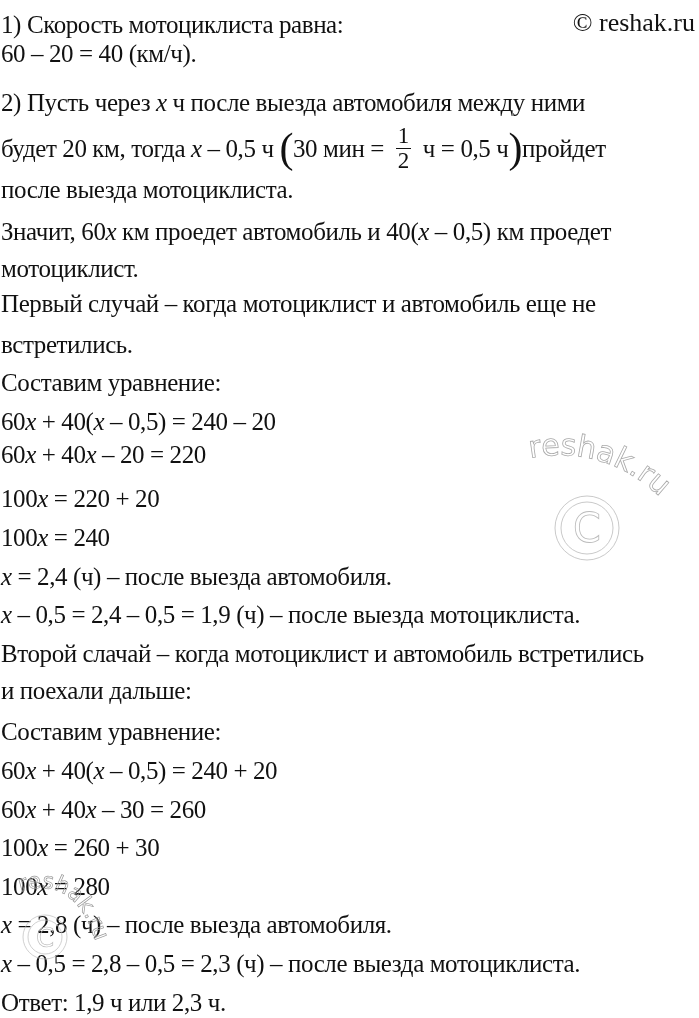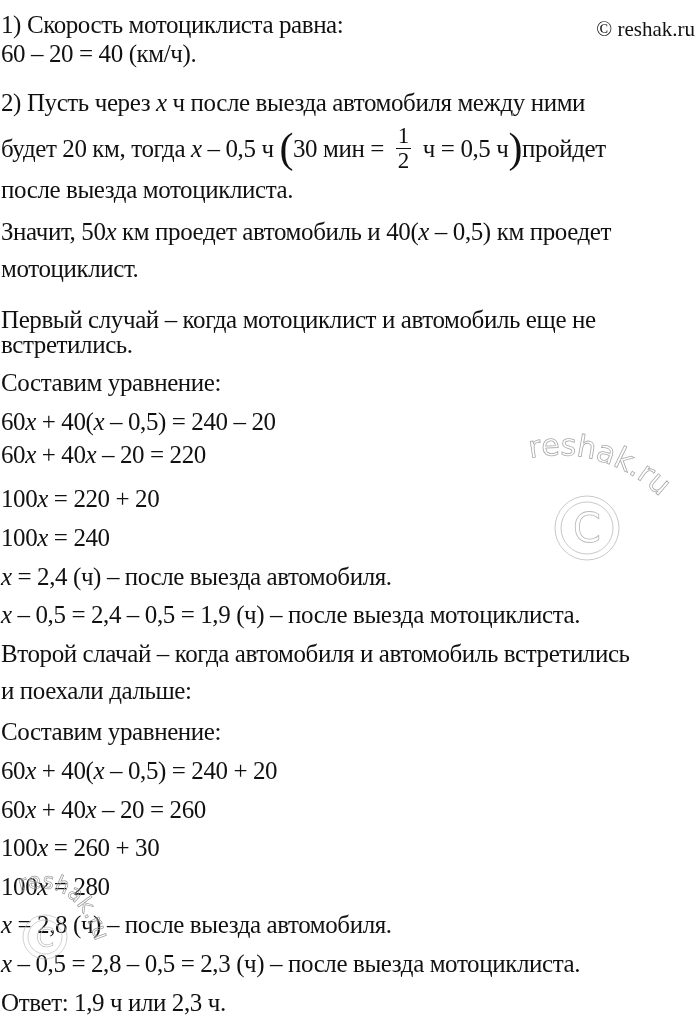--- a/index.html
+++ b/index.html
@@ -9,22 +9,22 @@
       color: #111111;
     }
     .doc { position: absolute; left: 0; top: 0; width: 699px; }
     .line {
       position: absolute; left: 1px;
       font-size: 25px; line-height: 30px; white-space: nowrap;
       letter-spacing: -0.4px;
     }
     .line i, .v { font-style: italic; }
     .copyright {
-      position: absolute; right: 4px; top: 16px;
-      font-size: 21px; line-height: 26px; white-space: nowrap;
+      position: absolute; right: 4px; top: 10px;
+      font-size: 26px; line-height: 26px; white-space: nowrap;
     }
     .frac {
       display: inline-block; vertical-align: middle; text-align: center;
       font-size: 23px; line-height: 24px; margin: 0 6px; position: relative; top: -3px;
     }
     .frac span { display: block; }
     .frac .num { border-bottom: 1.3px solid #111; padding: 0 2px; }
     .bigparen { font-size: 42px; font-weight: 300; vertical-align: middle; position: relative; top: -4px; line-height: 30px; }
     .wm { position: absolute; pointer-events: none; }
   </style>
@@ -37,40 +37,40 @@
 
   <div class="line" style="top:10px">1) Скорость мотоциклиста равна:</div>
   <div class="line" style="top:39px">60 – 20 = 40 (км/ч).</div>
 
   <div class="line" style="top:88px"><span>2) Пусть через </span><span class="v">x</span><span> ч после выезда автомобиля между ними</span></div>
 
   <div class="line" style="top:127px"><span>будет 20 км, тогда </span><span class="v">x</span><span> – 0,5 ч </span><span class="bigparen">(</span><span>30 мин = </span><span class="frac"><span class="num">1</span><span class="den">2</span></span><span> ч = 0,5 ч</span><span class="bigparen">)</span><span>пройдет</span></div>
 
   <div class="line" style="top:175px">после выезда мотоциклиста.</div>
 
-  <div class="line" style="top:217px"><span>Значит, 50</span><span class="v">x</span><span> км проедет автомобиль и 40(</span><span class="v">x</span><span> – 0,5) км проедет</span></div>
+  <div class="line" style="top:217px"><span>Значит, 60</span><span class="v">x</span><span> км проедет автомобиль и 40(</span><span class="v">x</span><span> – 0,5) км проедет</span></div>
   <div class="line" style="top:254px">мотоциклист.</div>
 
-  <div class="line" style="top:305px">Первый случай – когда мотоциклист и автомобиль еще не</div>
+  <div class="line" style="top:289px">Первый случай – когда мотоциклист и автомобиль еще не</div>
   <div class="line" style="top:330px">встретились.</div>
 
   <div class="line" style="top:368px">Составим уравнение:</div>
   <div class="line" style="top:407px"><span>60</span><span class="v">x</span><span> + 40(</span><span class="v">x</span><span> – 0,5) = 240 – 20</span></div>
   <div class="line" style="top:440px"><span>60</span><span class="v">x</span><span> + 40</span><span class="v">x</span><span> – 20 = 220</span></div>
   <div class="line" style="top:484px"><span>100</span><span class="v">x</span><span> = 220 + 20</span></div>
   <div class="line" style="top:523px"><span>100</span><span class="v">x</span><span> = 240</span></div>
   <div class="line" style="top:562px"><span class="v">x</span><span> = 2,4 (ч) – после выезда автомобиля.</span></div>
   <div class="line" style="top:600px"><span class="v">x</span><span> – 0,5 = 2,4 – 0,5 = 1,9 (ч) – после выезда мотоциклиста.</span></div>
 
-  <div class="line" style="top:639px">Второй слачай – когда автомобиля и автомобиль встретились</div>
+  <div class="line" style="top:639px">Второй слачай – когда мотоциклист и автомобиль встретились</div>
   <div class="line" style="top:676px">и поехали дальше:</div>
 
   <div class="line" style="top:717px">Составим уравнение:</div>
   <div class="line" style="top:756px"><span>60</span><span class="v">x</span><span> + 40(</span><span class="v">x</span><span> – 0,5) = 240 + 20</span></div>
-  <div class="line" style="top:795px"><span>60</span><span class="v">x</span><span> + 40</span><span class="v">x</span><span> – 20 = 260</span></div>
+  <div class="line" style="top:795px"><span>60</span><span class="v">x</span><span> + 40</span><span class="v">x</span><span> – 30 = 260</span></div>
   <div class="line" style="top:833px"><span>100</span><span class="v">x</span><span> = 260 + 30</span></div>
   <div class="line" style="top:872px"><span>100</span><span class="v">x</span><span> = 280</span></div>
   <div class="line" style="top:910px"><span class="v">x</span><span> = 2,8 (ч) – после выезда автомобиля.</span></div>
   <div class="line" style="top:949px"><span class="v">x</span><span> – 0,5 = 2,8 – 0,5 = 2,3 (ч) – после выезда мотоциклиста.</span></div>
 
   <div class="line" style="top:988px">Ответ: 1,9 ч или 2,3 ч.</div>
 </div>
 
 <svg class="wm" style="left:520px; top:420px" width="180" height="150" viewBox="0 0 180 150">
   <defs>

